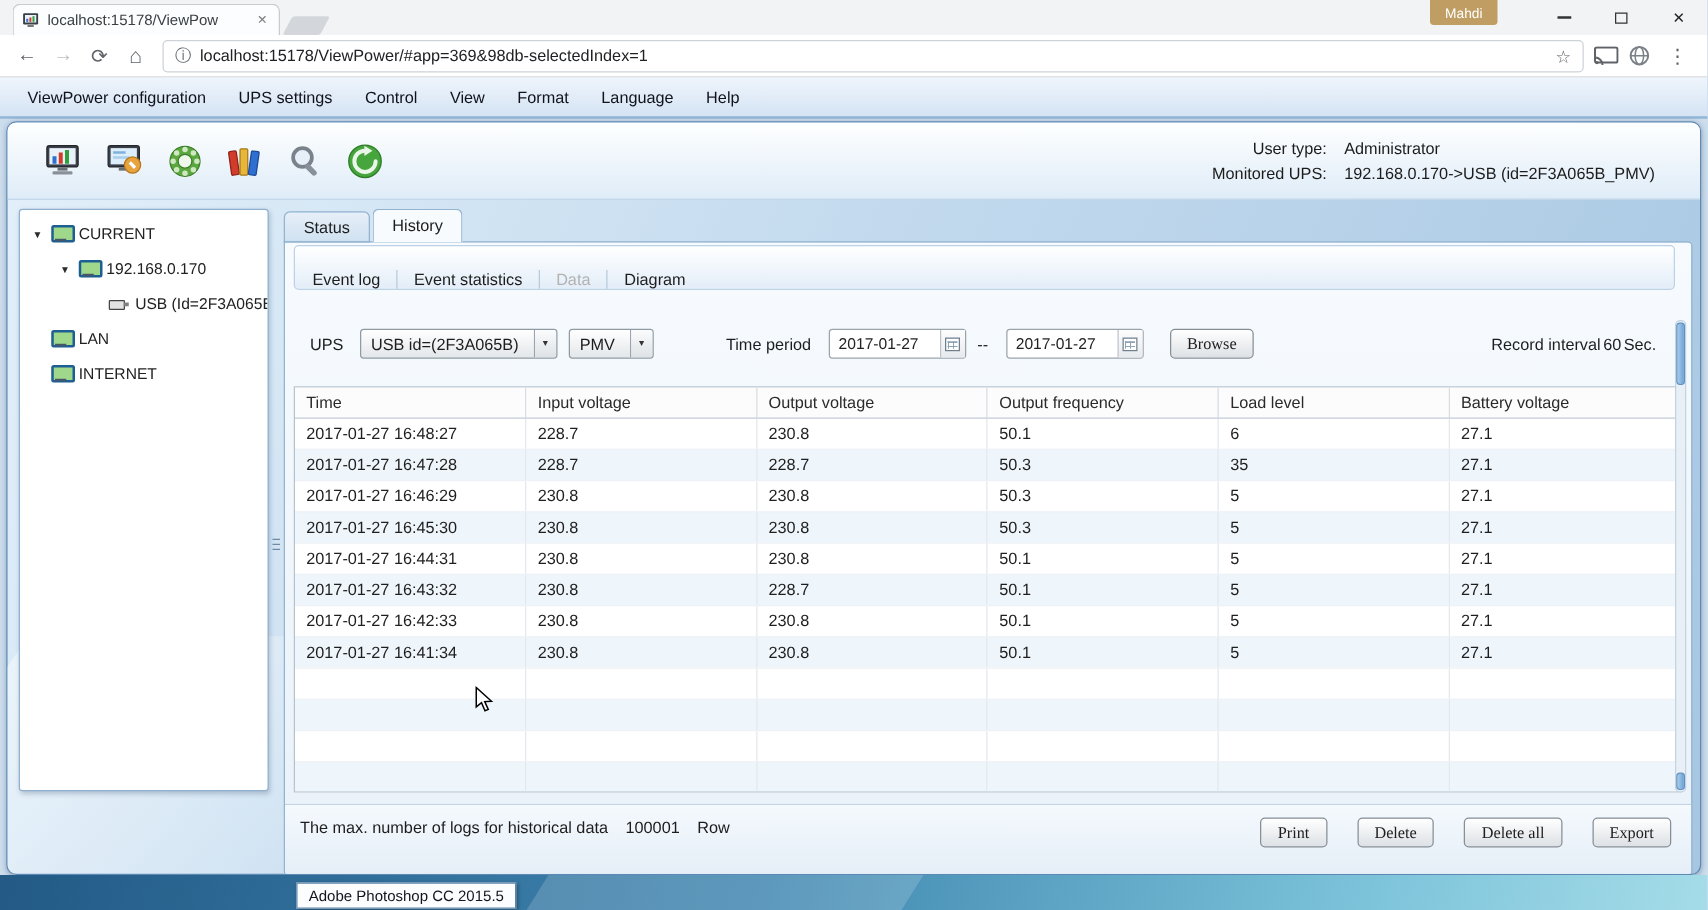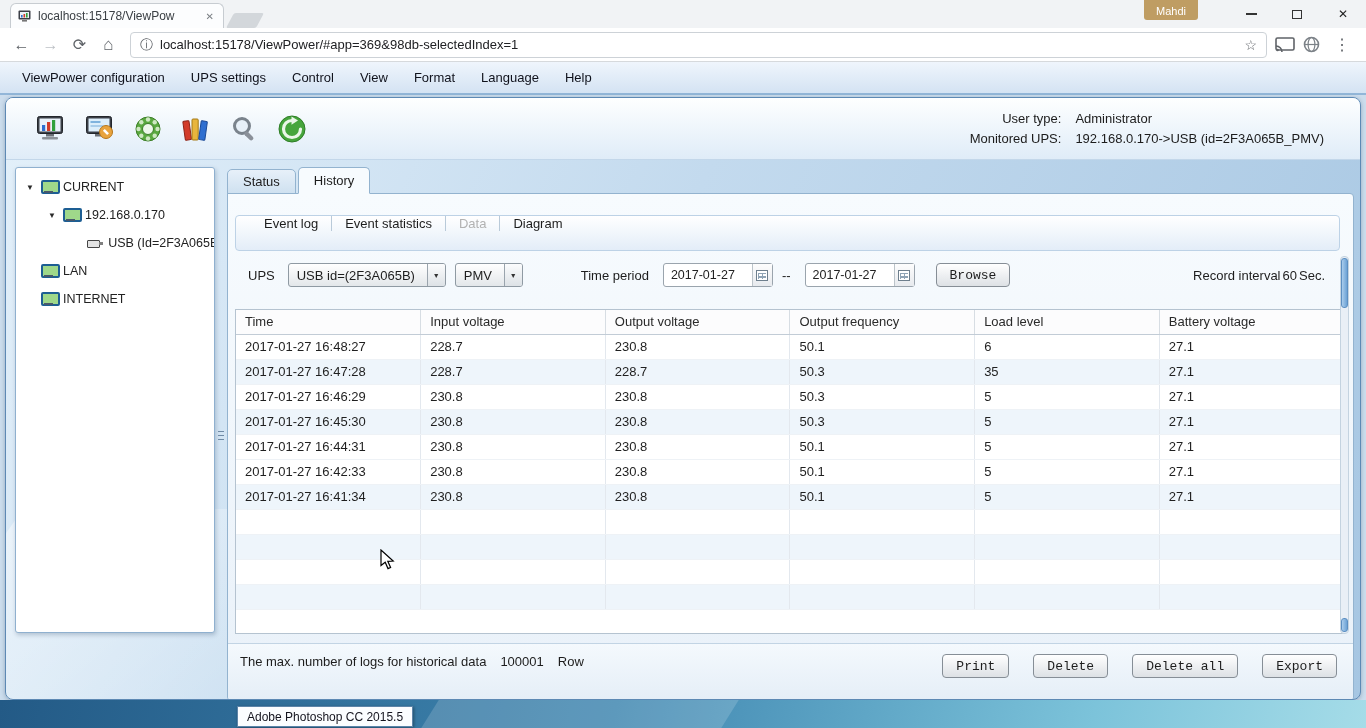--- a/index.html
+++ b/index.html
@@ -61,39 +61,39 @@
 .splitter{position:absolute;left:212px;top:320px;width:6px;height:34px;display:flex;flex-direction:column;justify-content:center;gap:3px}
 .splitter i{display:block;height:1px;background:#6f8aa5}
 
 
 .main{position:absolute;left:221px;top:69px;width:1127px;height:534px}
 .tabrow{position:absolute;left:0;top:0;height:27px;display:flex;align-items:flex-end;z-index:3}
 .tabbtn{height:25px;padding:0 15px;display:flex;align-items:center;font-size:13px;color:#1d1d1d;border:1px solid #93b3cf;border-radius:5px 5px 0 0;background:linear-gradient(#e7f0f9,#cfe1f0);margin-right:2px}
 .tabbtn.active{height:27px;background:#f7fbfe;border-bottom:1px solid #f7fbfe}
 .panel{position:absolute;left:0;top:26px;right:0;bottom:0;background:linear-gradient(#f7fbfe,#e9f1f9);border:1px solid #93b3cf;border-radius:0 4px 4px 4px;z-index:1}
 
-.subtabs{position:absolute;left:7px;top:21px;right:13px;height:36px;border:1px solid #bdd2e6;border-radius:4px;background:linear-gradient(#ffffff,#e3edf8);display:flex;align-items:flex-start;padding:0 15px}
+.subtabs{position:absolute;left:7px;top:2px;right:13px;height:36px;border:1px solid #bdd2e6;border-radius:4px;background:linear-gradient(#ffffff,#e3edf8);display:flex;align-items:flex-end;padding:0 1px}
 .subtab{padding:0 13px;font-size:13px;color:#1d1d1d}
 .subtab.disabled{color:#b2b2b2}
 .subtab-sep{width:1px;height:15px;background:#b9cad9}
 
 .controls{position:absolute;left:0;top:60px;width:100%;height:42px;display:flex;align-items:center;padding:0 28px 0 20px;font-size:13px}
 .combo{height:24px;border:1px solid #8f9aa3;border-radius:3px;background:linear-gradient(#fff,#e3e7ea);display:flex;align-items:center;justify-content:space-between}
 .combo .val{padding:0 8px;font-size:13px;white-space:nowrap}
 .combo .arr{width:18px;align-self:stretch;border-left:1px solid #9aa4ad;display:flex;align-items:center;justify-content:center;font-size:7px;color:#333;background:linear-gradient(#fbfcfd,#dde2e6);border-radius:0 2px 2px 0}
 .combo.ups{width:158px;margin-left:13px}
 .combo.pmv{width:68px;margin-left:9px}
 .lbl-tp{margin-left:58px}
 .datebox{display:flex;align-items:center;margin-left:14px;height:24px;border:1px solid #9aa4ad;border-radius:3px;background:#fff}
 .datebox input{border:none;outline:none;width:88px;height:100%;padding:0 7px;font-size:12.5px;font-family:inherit;color:#222;background:transparent}
 .cal-btn{width:20px;align-self:stretch;border-left:1px solid #bcc4ca;display:flex;align-items:center;justify-content:center;background:linear-gradient(#fdfdfd,#e7eaee)}
 .cal-ic{width:12px;height:11px;border:1px solid #6e7f8d;background:#fff;position:relative}
 .cal-ic::before{content:"";position:absolute;left:1px;right:1px;top:2px;bottom:1px;background:repeating-linear-gradient(90deg,#8fa3b5 0 1px,transparent 1px 4px),repeating-linear-gradient(#8fa3b5 0 1px,transparent 1px 3.5px)}
 .range-sep{margin-left:9px}
-.btn{height:24px;padding:0 13px;border:1px solid #868e96;border-radius:4px;background:linear-gradient(#ffffff,#dde1e5);font-size:13px;color:#1d1d1d;font-family:Liberation Mono, monospace}
+.btn{height:24px;padding:0 13px;border:1px solid #868e96;border-radius:4px;background:linear-gradient(#ffffff,#dde1e5);font-size:13px;color:#1d1d1d;font-family:Liberation Serif, serif}
 .browse{margin-left:21px}
 .ri-group{margin-left:auto;display:flex;align-items:center;gap:2px}
 
 .tablewrap{position:absolute;left:7px;top:115px;width:1110px;height:325px;background:#fff;border:1px solid #b5c3d0;overflow:hidden}
 table.htable{width:100%;border-collapse:collapse;table-layout:fixed;font-size:13px}
 .htable th{height:24px;font-weight:normal;text-align:left;padding:0 9px;background:#fcfcfd;border-right:1px solid #d7dde3;border-bottom:1px solid #c2ccd6;color:#2a2a2a}
 .htable th:last-child{border-right:none}
 .htable td{height:25px;padding:0 9px;border-right:1px solid #e3e8ee;border-bottom:1px solid #eef2f6;color:#1f1f1f;white-space:nowrap}
 .htable td:last-child{border-right:none}
 .htable tr.alt{background:#eef5fb}
@@ -378,20 +378,28 @@
                 <td>27.1</td>
               </tr>
               <tr>
                 <td>2017-01-27 16:44:31</td>
                 <td>230.8</td>
                 <td>230.8</td>
                 <td>50.1</td>
                 <td>5</td>
                 <td>27.1</td>
               </tr>
+              <tr class="alt">
+                <td>2017-01-27 16:43:32</td>
+                <td>230.8</td>
+                <td>228.7</td>
+                <td>50.1</td>
+                <td>5</td>
+                <td>27.1</td>
+              </tr>
               <tr>
                 <td>2017-01-27 16:42:33</td>
                 <td>230.8</td>
                 <td>230.8</td>
                 <td>50.1</td>
                 <td>5</td>
                 <td>27.1</td>
               </tr>
               <tr class="alt">
                 <td>2017-01-27 16:41:34</td>

